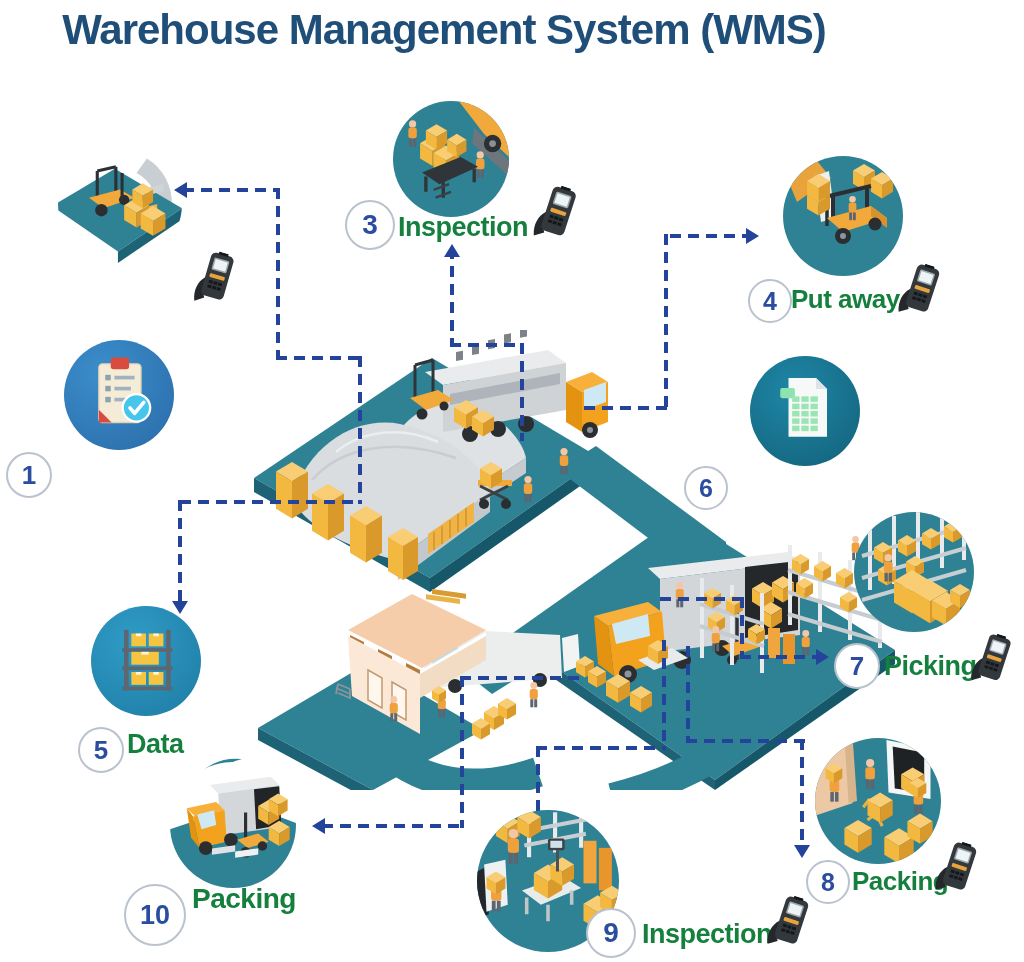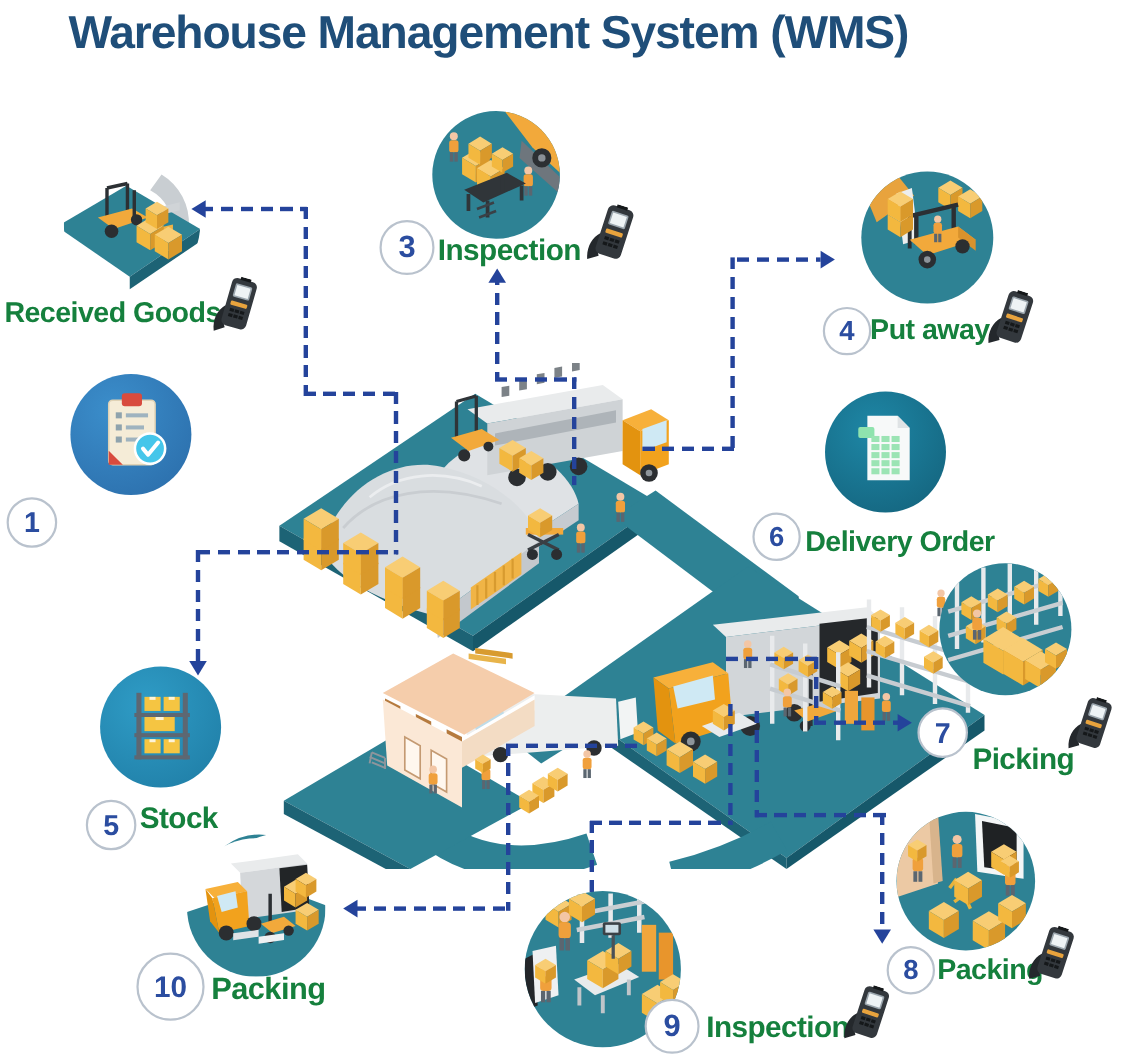--- a/index.html
+++ b/index.html
@@ -287,21 +287,20 @@
       <path d="M38,28 L38,58 M56,24 L56,52 M38,28 L56,24" stroke="#2c3034" stroke-width="3" fill="none"></path>
       <polygon points="30,54 60,46 74,54 44,64" fill="#f2a93b"></polygon>
       <circle cx="42" cy="66" r="6" fill="#2b2e31"></circle>
         <circle cx="64" cy="56" r="5" fill="#2b2e31"></circle>
       <path d="M62,30 L62,58" stroke="#2c3034" stroke-width="3"></path>
       <use href="#box3d" transform="translate(64,54) scale(1.2)"></use>
       <use href="#box3d" transform="translate(80,62) scale(1.2)"></use>
       <use href="#box3d" transform="translate(72,40) scale(1.0)"></use>
     </svg>
   </div>
-  <div class="lbl" style="left:4px;top:269px;font-size:26px;">Received Goods</div>
   <svg class="scanner" style="left:196px;top:252px;width:42px;height:58px;transform:rotate(16deg);" viewBox="0 0 40 60">
       <use href="#scanner-sym"></use>
     </svg>
 
   <div class="vig" style="left:393px;top:101px;width:116px;height:116px;background:#2e8294;">
     <svg viewBox="0 0 120 120">
       <polygon points="68,0 120,0 120,58 94,34" fill="#f2a93b"></polygon>
       <polygon points="84,28 120,62 120,78 82,44" fill="#6e767d"></polygon>
       <circle cx="103" cy="44" r="9" fill="#2c2f33"></circle>
         <circle cx="103" cy="44" r="3.5" fill="#8a9097"></circle>
@@ -389,21 +388,20 @@
           <rect x="66" y="68" width="8" height="6"></rect>
         <rect x="46" y="76" width="8" height="6"></rect>
           <rect x="56" y="76" width="8" height="6"></rect>
           <rect x="66" y="76" width="8" height="6"></rect>
       </g>
     </svg>
   </div>
   <div class="chip" style="left:684px;top:466px;width:40px;height:40px;font-size:25px;">
     <span>6</span>
   </div>
-  <div class="lbl" style="left:732px;top:477px;font-size:26px;">Delivery Order</div>
 
   <div class="vig" style="left:91px;top:606px;width:110px;height:110px;background:radial-gradient(circle at 38% 32%, #2f9cc6, #1e7ba3);">
     <svg viewBox="0 0 120 120">
       <rect x="36" y="26" width="5" height="66" fill="#5d6772"></rect>
       <rect x="82" y="26" width="5" height="66" fill="#5d6772"></rect>
       <rect x="34" y="46" width="55" height="4" fill="#5d6772"></rect>
       <rect x="34" y="66" width="55" height="4" fill="#5d6772"></rect>
       <rect x="34" y="88" width="55" height="4" fill="#5d6772"></rect>
       <rect x="44" y="30" width="16" height="14" fill="#f5c542"></rect>
         <rect x="63" y="30" width="16" height="14" fill="#f5c542"></rect>
@@ -413,21 +411,21 @@
       <rect x="49" y="30" width="6" height="3" fill="#ffffff" opacity="0.8"></rect>
         <rect x="68" y="30" width="6" height="3" fill="#ffffff" opacity="0.8"></rect>
       <rect x="55" y="50" width="8" height="3" fill="#ffffff" opacity="0.8"></rect>
       <rect x="49" y="72" width="6" height="3" fill="#ffffff" opacity="0.8"></rect>
         <rect x="68" y="72" width="6" height="3" fill="#ffffff" opacity="0.8"></rect>
     </svg>
   </div>
   <div class="chip" style="left:78px;top:727px;width:42px;height:42px;font-size:26px;">
     <span>5</span>
   </div>
-  <div class="lbl" style="left:127px;top:729px;font-size:27px;">Stock</div>
+  <div class="lbl" style="left:127px;top:729px;font-size:27px;">Data</div>
 
   <div class="vig" style="left:854px;top:512px;width:120px;height:120px;background:#2e8294;">
     <svg viewBox="0 0 120 120">
       <path d="M16,10 L16,78 M40,4 L40,72 M64,0 L64,64 M88,0 L88,56 M110,0 L110,48" stroke="#e8eaec" stroke-width="4"></path>
       <path d="M8,44 L112,14 M8,66 L112,36 M8,88 L112,58" stroke="#c9ced2" stroke-width="4"></path>
       <use href="#box3d" transform="translate(20,30) scale(0.9)"></use>
         <use href="#box3d" transform="translate(44,23) scale(0.9)"></use>
       <use href="#box3d" transform="translate(68,16) scale(0.9)"></use>
         <use href="#box3d" transform="translate(90,9) scale(0.9)"></use>
       <use href="#box3d" transform="translate(24,52) scale(0.9)"></use>
@@ -435,21 +433,21 @@
       <use href="#person" transform="translate(28,42) scale(1.25)"></use>
       <use href="#box3d" transform="translate(40,58) scale(1.8)"></use>
       <use href="#box3d" transform="translate(58,68) scale(1.8)"></use>
       <use href="#box3d" transform="translate(78,80) scale(1.4)"></use>
       <use href="#box3d" transform="translate(96,72) scale(1.0)"></use>
     </svg>
   </div>
   <div class="chip" style="left:834px;top:643px;width:42px;height:42px;font-size:26px;">
     <span>7</span>
   </div>
-  <div class="lbl" style="left:884px;top:651px;font-size:27px;margin-top:24px;">Picking</div>
+  <div class="lbl" style="left:884px;top:651px;font-size:27px;">Picking</div>
   <svg class="scanner" style="left:974px;top:634px;width:40px;height:56px;transform:rotate(18deg);" viewBox="0 0 40 60">
       <use href="#scanner-sym"></use>
     </svg>
 
   <div class="vig" style="left:815px;top:738px;width:126px;height:126px;background:#2e8294;">
     <svg viewBox="0 0 120 120">
       <polygon points="0,0 32,6 36,62 0,74" fill="#ecc9a4"></polygon>
       <polygon points="28,0 36,2 40,60 32,62" fill="#d8b48c"></polygon>
       <polygon points="68,2 110,10 110,58 70,52" fill="#f4f6f7"></polygon>
       <polygon points="74,8 104,14 104,52 76,48" fill="#1f2224"></polygon>
@@ -522,18 +520,18 @@
         <circle cx="58" cy="74" r="6.5" fill="#2b2e31"></circle>
       <path d="M72,48 L72,78" stroke="#2b2f33" stroke-width="3"></path>
       <polygon points="64,74 84,68 94,76 74,82" fill="#f2a93b"></polygon>
       <circle cx="72" cy="86" r="5" fill="#2b2e31"></circle>
         <circle cx="88" cy="80" r="4.5" fill="#2b2e31"></circle>
       <use href="#box3d" transform="translate(94,56) scale(1.0)"></use>
       <rect x="40" y="88" width="22" height="6" fill="#dfe3e6" transform="skewY(-8)"></rect>
       <rect x="62" y="94" width="22" height="6" fill="#eef0f2" transform="skewY(-8)"></rect>
     </svg>
   </div>
-  <div class="chip" style="left:124px;top:866px;width:58px;height:58px;font-size:27px;">
+  <div class="chip" style="left:124px;top:884px;width:58px;height:58px;font-size:27px;">
     <span>10</span>
   </div>
   <div class="lbl" style="left:192px;top:883px;font-size:28px;">Packing</div>
 
 </div>
 
 </body></html>

